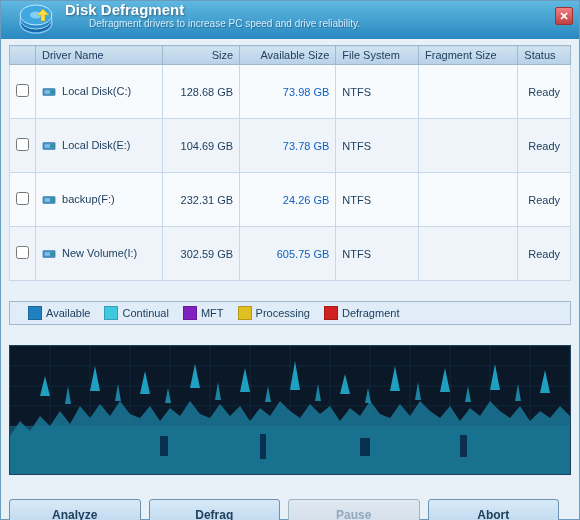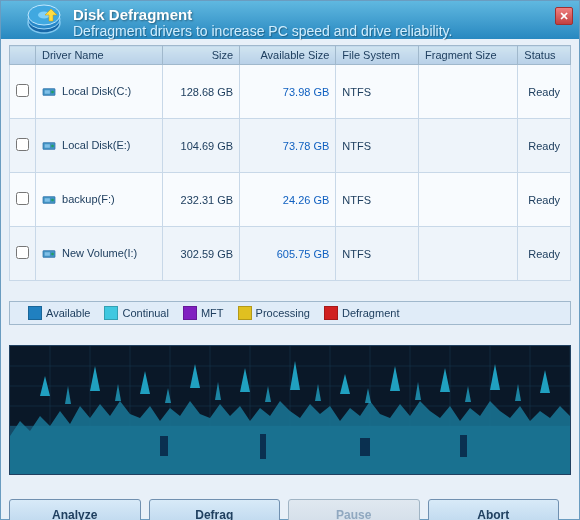--- a/index.html
+++ b/index.html
@@ -19,22 +19,22 @@
       border: 1px solid #6a9cc0;
       display: flex;
       flex-direction: column;
     }
 
     
     .title-bar {
       background: linear-gradient(to bottom, #60b8e0 0%, #2888c0 100%);
       height: 52px;
       display: flex;
-      align-items: flex-end;
-      padding: 0 24px;
+      align-items: flex-start;
+      padding: 0 16px;
       gap: 10px;
       position: relative;
     }
 
     .title-icon {
       width: 38px;
       height: 38px;
       flex-shrink: 0;
     }
 
@@ -46,22 +46,23 @@
 
     .title-main {
       color: #fff;
       font-size: 15px;
       font-weight: bold;
       text-shadow: 1px 1px 2px rgba(0,0,0,0.4);
     }
 
     .title-sub {
       color: #d0eeff;
-      font-size: 14px;
+      font-size: 10px;
       text-shadow: 1px 1px 1px rgba(0,0,0,0.3);
+      margin-left: 24px;
     }
 
     .close-btn {
       position: absolute;
       top: 6px;
       right: 6px;
       width: 18px;
       height: 18px;
       background: linear-gradient(to bottom, #f08080, #c04040);
       border: 1px solid #a03030;

